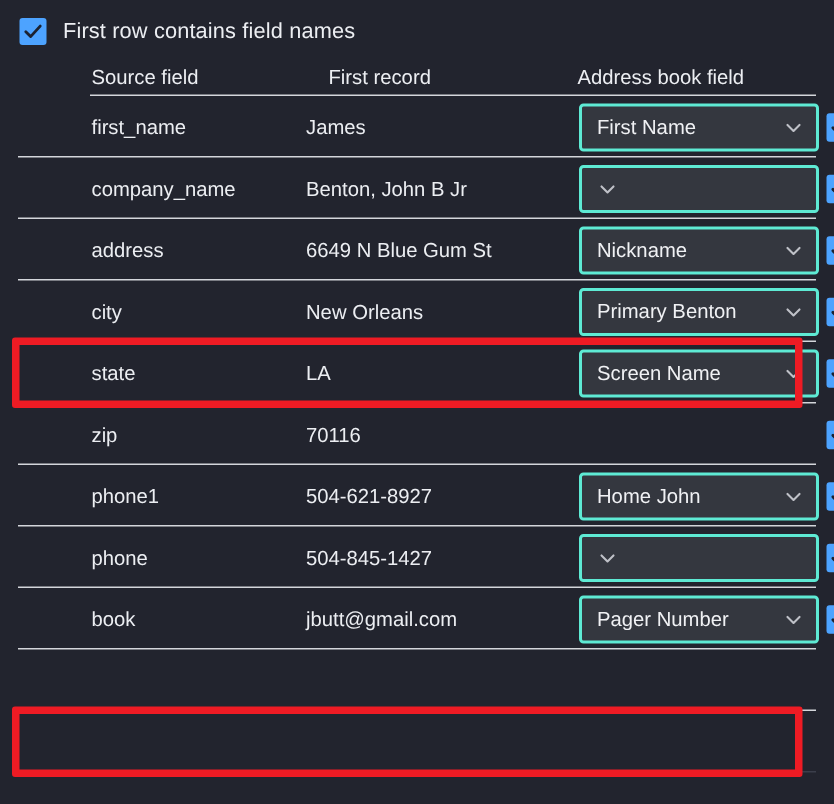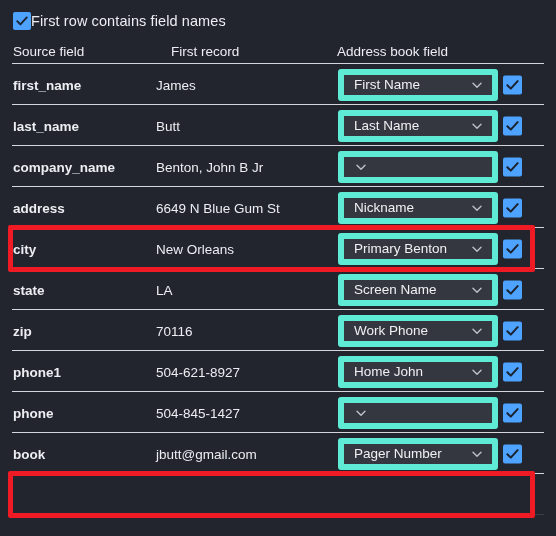--- a/index.html
+++ b/index.html
@@ -17,20 +17,21 @@
     position: relative;
   }
 
   
   .top-bar {
     position: absolute;
     left: 13px;
     top: 11px;
     display: flex;
     align-items: center;
+    gap: 11px;
     height: 20px;
   }
 
   .cb {
     width: 18px;
     height: 18px;
     border-radius: 2px;
     background: #4da3ff;
     position: relative;
     flex: 0 0 auto;
@@ -44,20 +45,21 @@
     white-space: nowrap;
     letter-spacing: .1px;
   }
 
   
   .table {
     position: absolute;
     left: 0;
     top: 44px;
     width: 556px;
+    padding-left: 48px;
   }
 
   .hrow {
     position: relative;
     height: 20px;
   }
 
   .hcell {
     position: absolute;
     top: 0;
@@ -86,33 +88,33 @@
 
   .row .cellname,
   .row .cellrec {
     position: absolute;
     top: 50%;
     transform: translateY(-50%);
     font-size: 13.5px;
     color: #eceef2;
     white-space: nowrap;
   }
-  .row .cellname { left: 13px; font-weight: bold; }
+  .row .cellname { left: 13px; }
   .row .cellrec  { left: 156px; }
 
   
   .dd {
     position: absolute;
     left: 338px;
     top: 50%;
     transform: translateY(-50%);
     width: 160px;
     height: 32px;
     background: #34373f;
-    border: 6px solid #5eead4;
+    border: 2px solid #5eead4;
     border-radius: 3px;
     display: flex;
     align-items: center;
     padding: 0 8px 0 10px;
     cursor: pointer;
   }
   .dd-label {
     flex: 1 1 auto;
     font-size: 13.5px;
     color: #f0f1f4;
@@ -175,35 +177,20 @@
             <path d="M3 5.3 L7 9.3 L11 5.3" fill="none" stroke="#d8dae0" stroke-width="1.4" stroke-linecap="round" stroke-linejoin="round"></path>
           </svg>
         </div>
         <span class="rowcb">
           <svg width="15" height="15" viewBox="0 0 14 14">
             <path d="M2.2 7.2 L5.4 10.4 L11.8 3.4" fill="none" stroke="#1c2230" stroke-width="1.9" stroke-linecap="round" stroke-linejoin="round"></path>
           </svg>
         </span>
       </div>
       <div class="row">
-        <span class="cellname">last_name</span>
-        <span class="cellrec">Butt</span>
-        <div class="dd">
-          <span class="dd-label">Last Name</span>
-          <svg class="chev" width="14" height="14" viewBox="0 0 14 14">
-            <path d="M3 5.3 L7 9.3 L11 5.3" fill="none" stroke="#d8dae0" stroke-width="1.4" stroke-linecap="round" stroke-linejoin="round"></path>
-          </svg>
-        </div>
-        <span class="rowcb">
-          <svg width="15" height="15" viewBox="0 0 14 14">
-            <path d="M2.2 7.2 L5.4 10.4 L11.8 3.4" fill="none" stroke="#1c2230" stroke-width="1.9" stroke-linecap="round" stroke-linejoin="round"></path>
-          </svg>
-        </span>
-      </div>
-      <div class="row">
         <span class="cellname">company_name</span>
         <span class="cellrec">Benton, John B Jr</span>
         <div class="dd">
           <svg class="chev" width="14" height="14" viewBox="0 0 14 14">
             <path d="M3 5.3 L7 9.3 L11 5.3" fill="none" stroke="#d8dae0" stroke-width="1.4" stroke-linecap="round" stroke-linejoin="round"></path>
           </svg>
         </div>
         <span class="rowcb">
           <svg width="15" height="15" viewBox="0 0 14 14">
             <path d="M2.2 7.2 L5.4 10.4 L11.8 3.4" fill="none" stroke="#1c2230" stroke-width="1.9" stroke-linecap="round" stroke-linejoin="round"></path>
@@ -251,26 +238,20 @@
         </div>
         <span class="rowcb">
           <svg width="15" height="15" viewBox="0 0 14 14">
             <path d="M2.2 7.2 L5.4 10.4 L11.8 3.4" fill="none" stroke="#1c2230" stroke-width="1.9" stroke-linecap="round" stroke-linejoin="round"></path>
           </svg>
         </span>
       </div>
       <div class="row">
         <span class="cellname">zip</span>
         <span class="cellrec">70116</span>
-        <div class="dd">
-          <span class="dd-label">Work Phone</span>
-          <svg class="chev" width="14" height="14" viewBox="0 0 14 14">
-            <path d="M3 5.3 L7 9.3 L11 5.3" fill="none" stroke="#d8dae0" stroke-width="1.4" stroke-linecap="round" stroke-linejoin="round"></path>
-          </svg>
-        </div>
         <span class="rowcb">
           <svg width="15" height="15" viewBox="0 0 14 14">
             <path d="M2.2 7.2 L5.4 10.4 L11.8 3.4" fill="none" stroke="#1c2230" stroke-width="1.9" stroke-linecap="round" stroke-linejoin="round"></path>
           </svg>
         </span>
       </div>
       <div class="row">
         <span class="cellname">phone1</span>
         <span class="cellrec">504-621-8927</span>
         <div class="dd">

